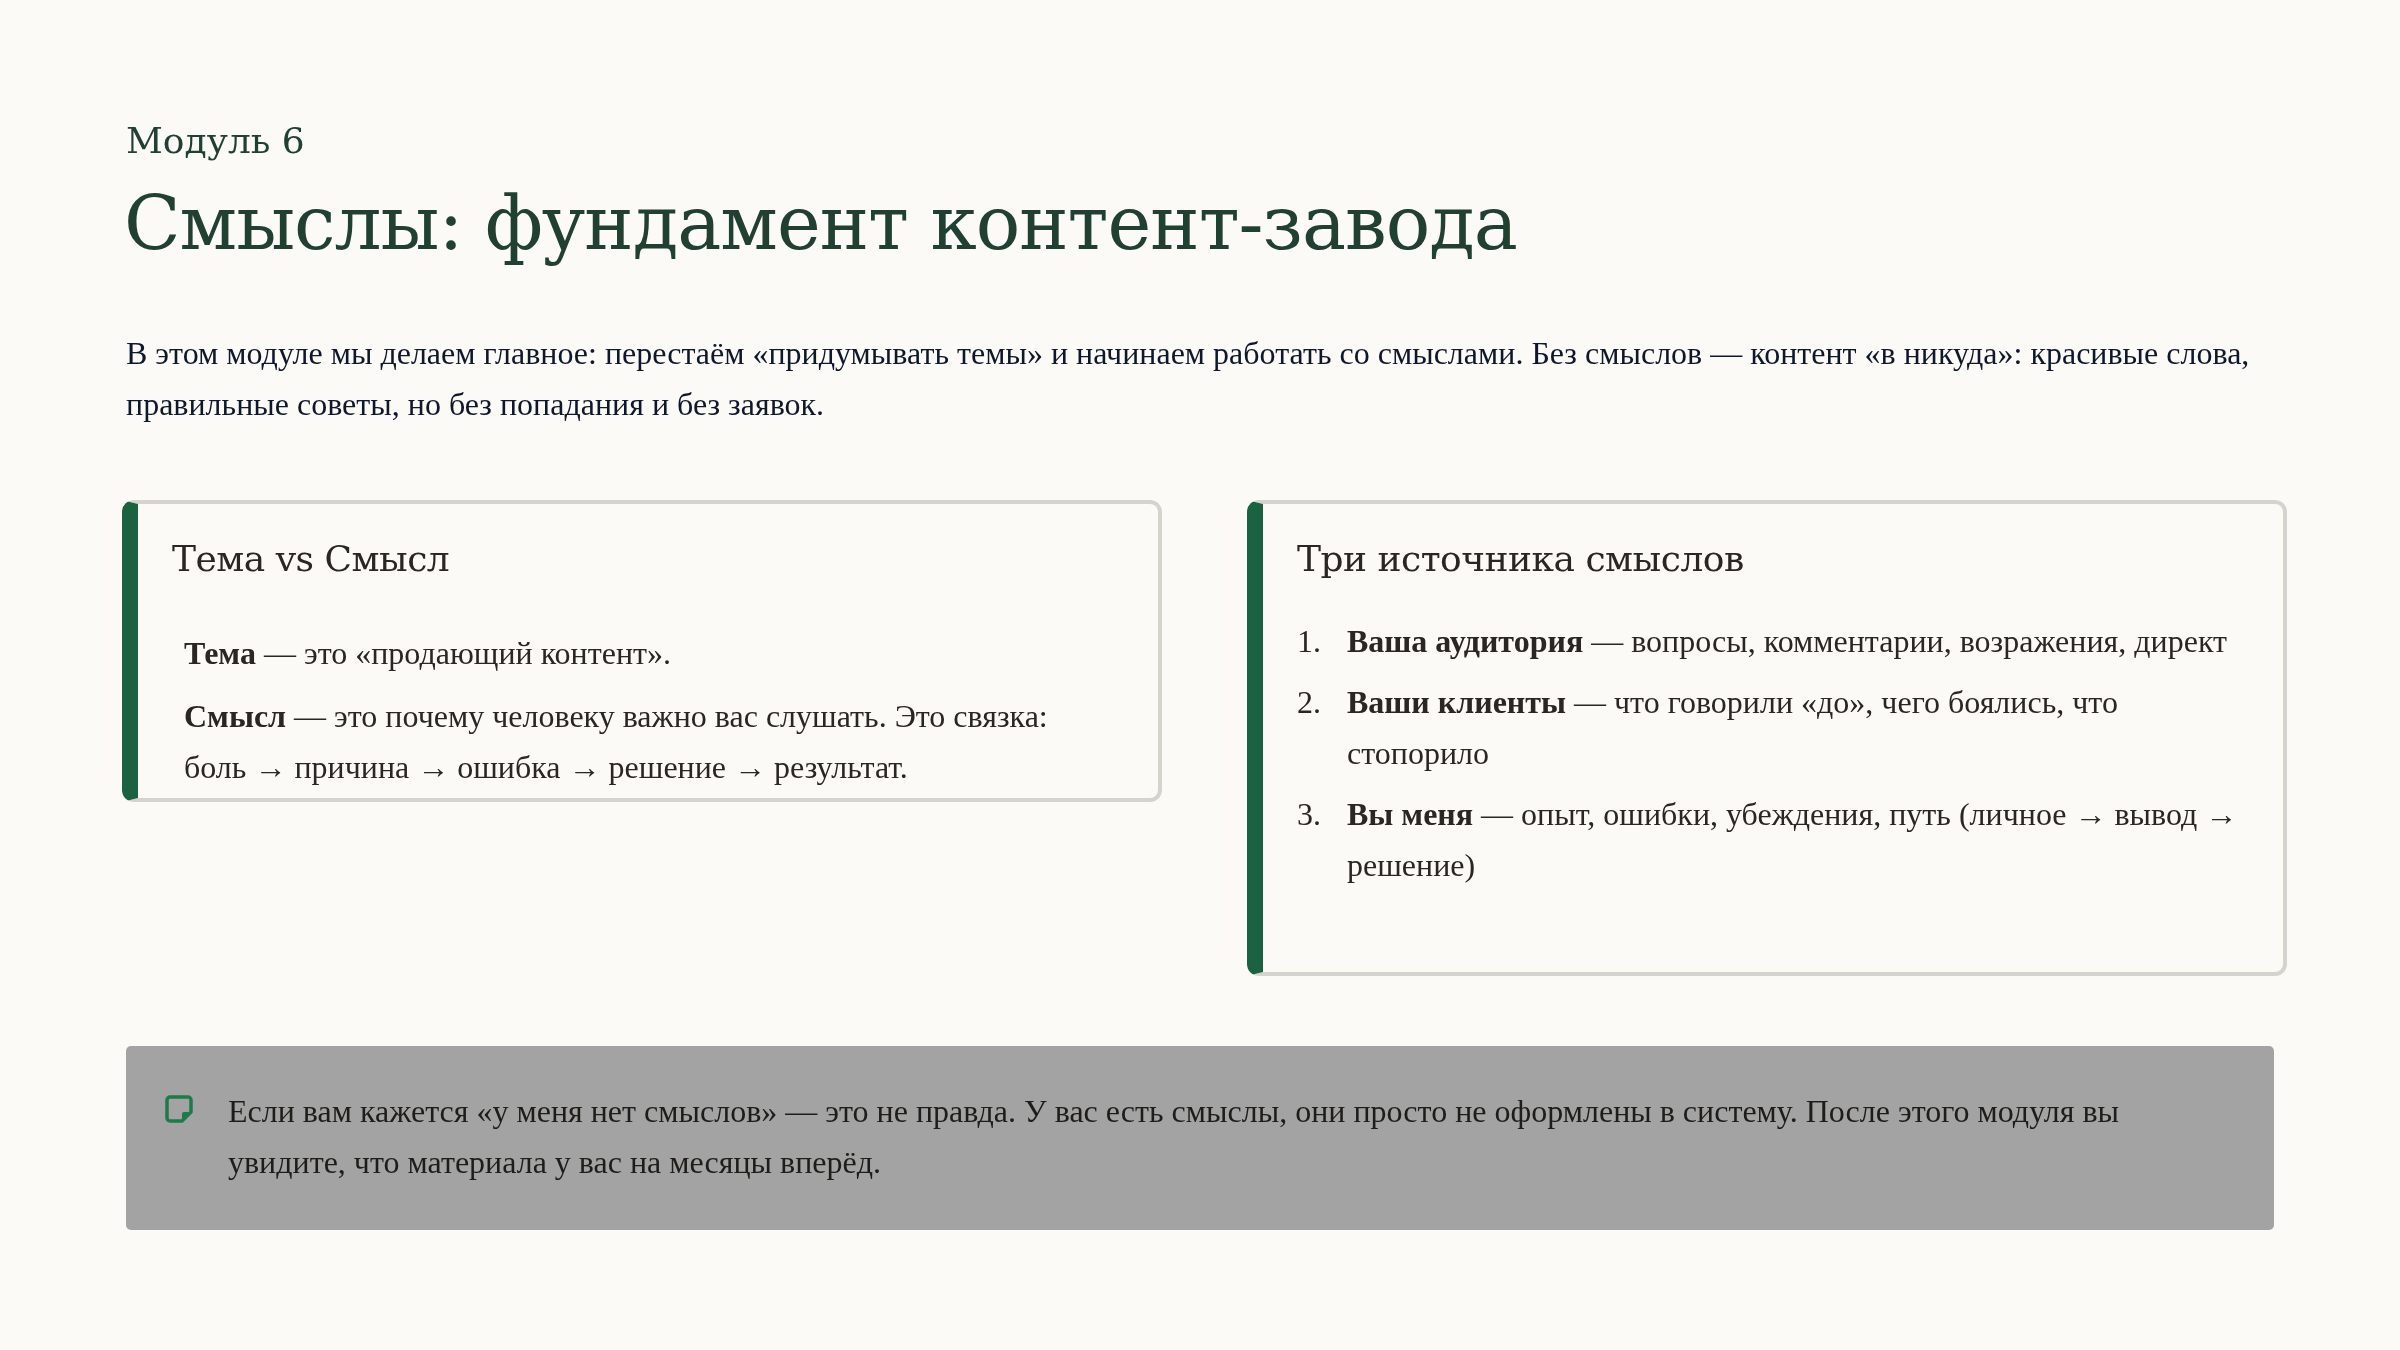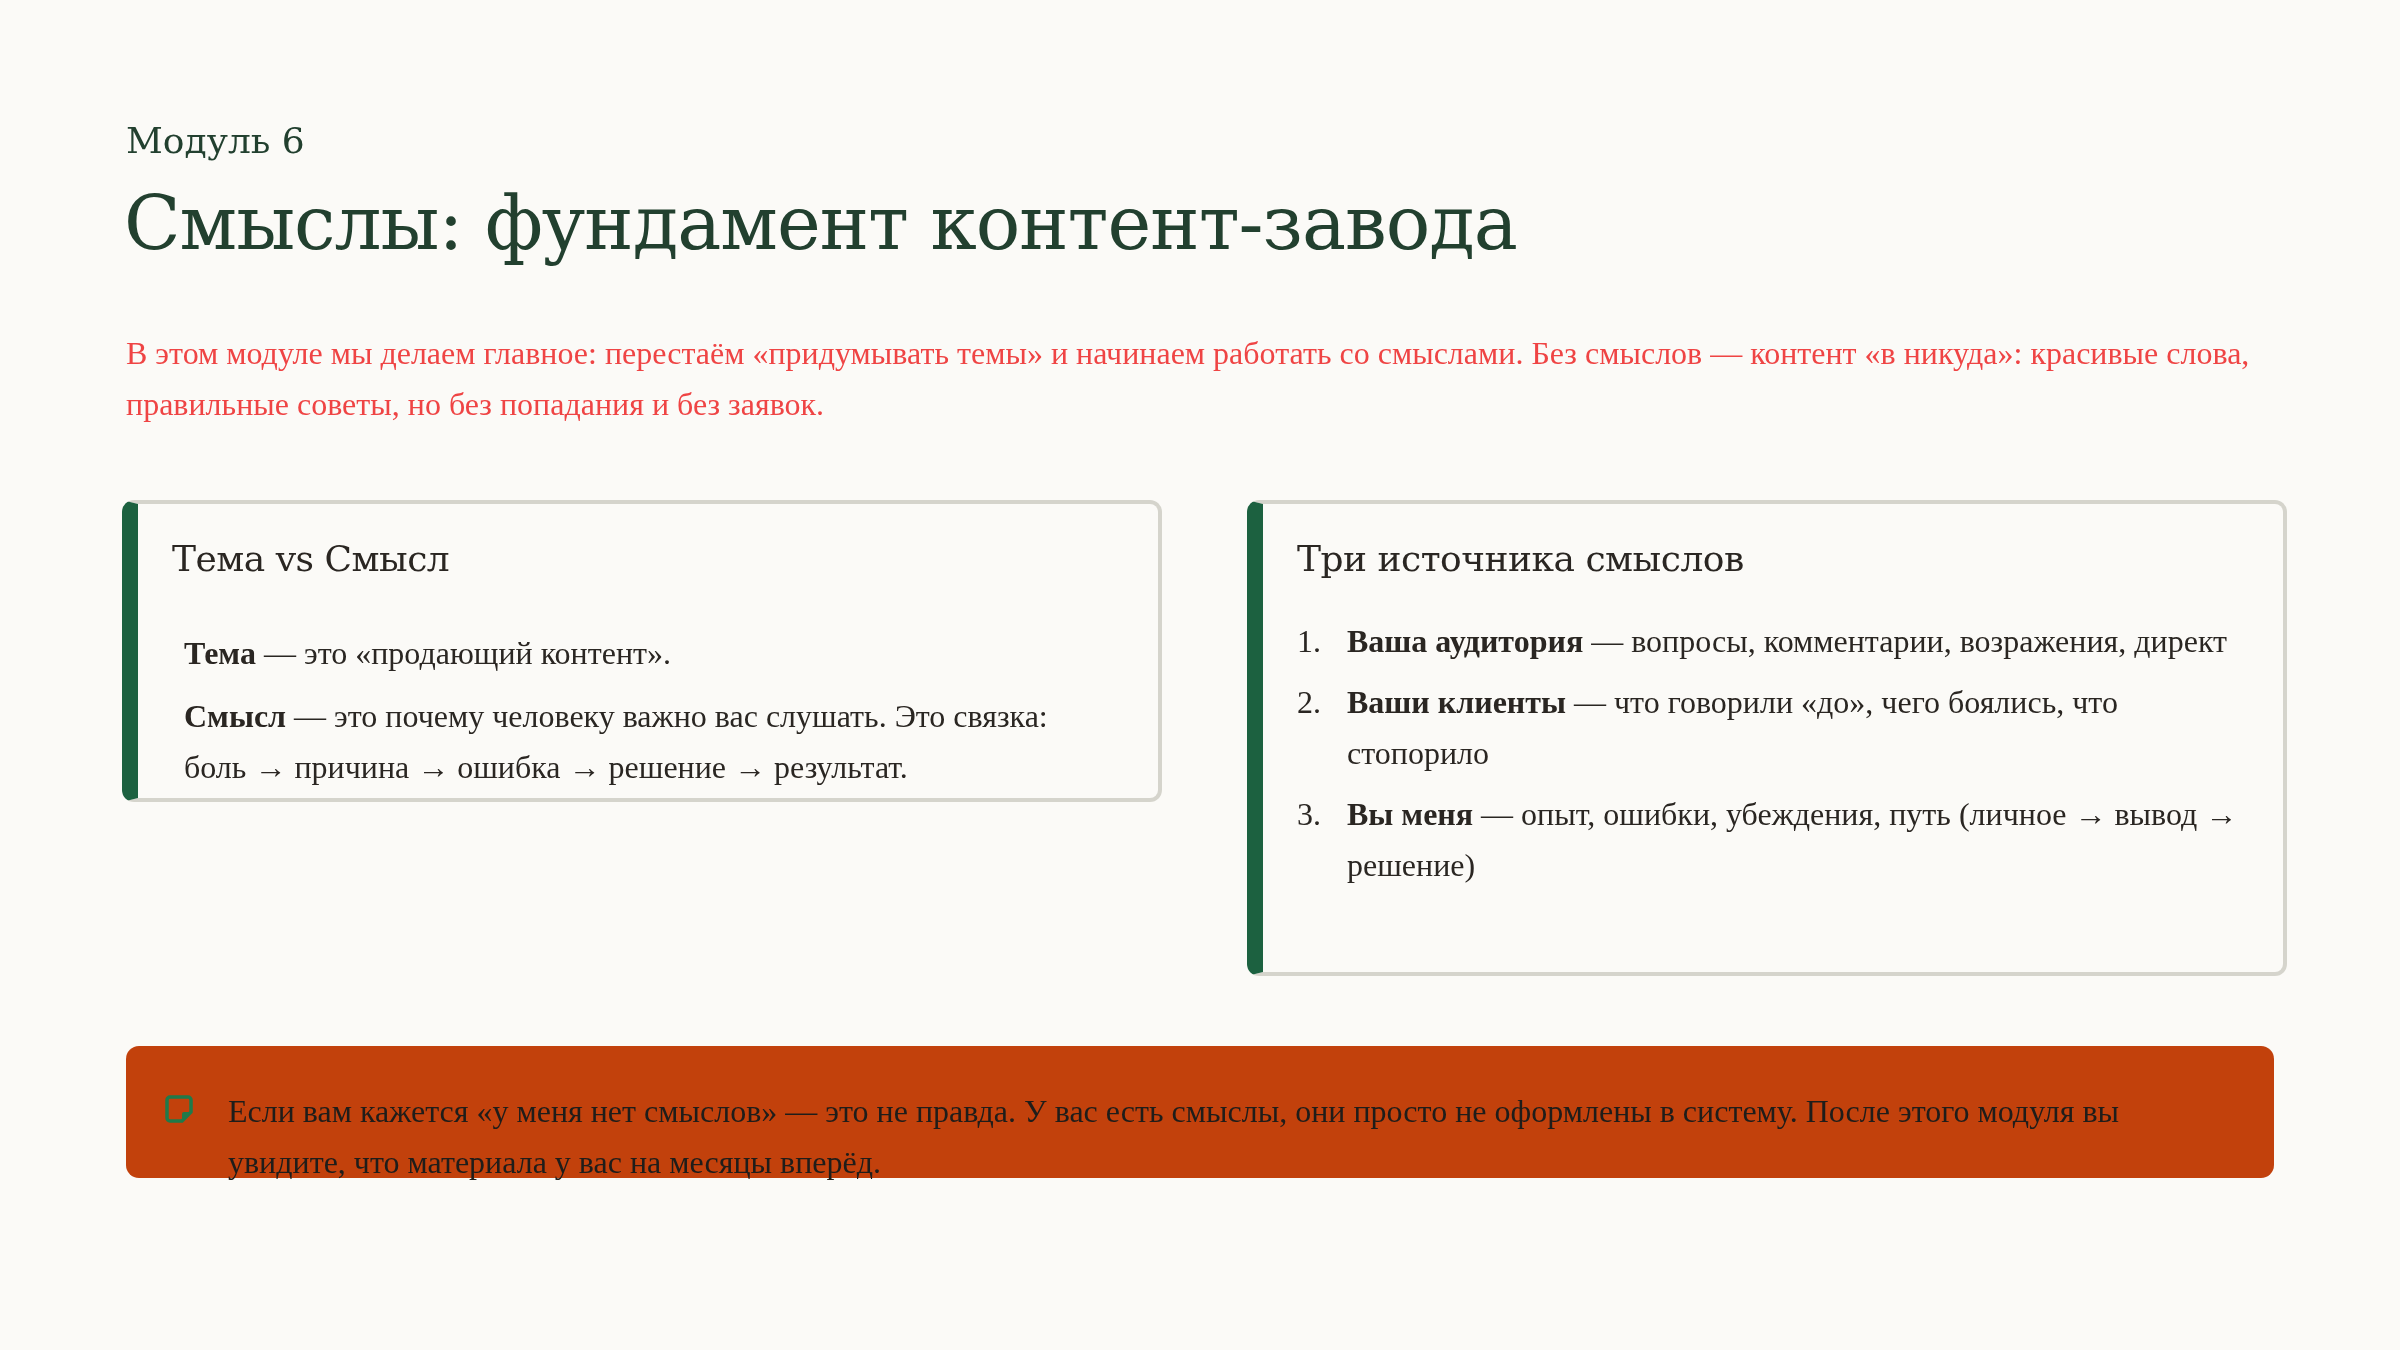--- a/index.html
+++ b/index.html
@@ -14,21 +14,21 @@
       position: absolute; left: 126px; top: 120px;
       font-size: 36px; color: #22402f; font-family: "DejaVu Serif", serif;
     }
     .title {
       position: absolute; left: 124px; top: 180px; margin: 0;
       font-size: 74px; font-weight: normal; color: #22402f;
       font-family: "DejaVu Serif", serif; letter-spacing: -1px;
     }
     .intro {
       position: absolute; left: 126px; top: 328px; width: 2150px; margin: 0;
-      font-size: 32px; line-height: 51px; color: #ef4444;
+      font-size: 32px; line-height: 51px; color: #0f172a;
     }
     .card {
       position: absolute; top: 500px;
       background: #fbfaf7;
       border: 4px solid #d5d4cc;
       border-left: 16px solid #1c6140;
       box-sizing: border-box;
       border-radius: 12px;
     }
     .card.left { left: 122px; width: 1040px; height: 302px; }
@@ -41,22 +41,22 @@
     .card-body {
       position: absolute; left: 34px; top: 112px; right: 40px;
       font-size: 32px; line-height: 51px;
     }
     .card-body p { margin: 12px; }
     .card-body b { font-weight: bold; }
     ol.sources { margin: 0; padding: 0; list-style: none; }
     ol.sources li { position: relative; padding-left: 50px; margin-bottom: 10px; }
     ol.sources li .num { position: absolute; left: 0; top: 0; }
     .callout {
-      position: absolute; left: 126px; top: 1046px; width: 2148px; height: 132px;
-      background: #c2410c; border-radius: 13px; box-sizing: border-box;
+      position: absolute; left: 126px; top: 1046px; width: 2148px; height: 184px;
+      background: #a3a3a3; border-radius: 5px; box-sizing: border-box;
     }
     .callout-icon {
       position: absolute; left: 38px; top: 48px; width: 30px; height: 30px;
     }
     .callout-text {
       position: absolute; left: 102px; top: 40px; right: 60px; margin: 0;
       font-size: 32px; line-height: 51px; color: #1f1d1a;
     }
   </style>
 </head>

